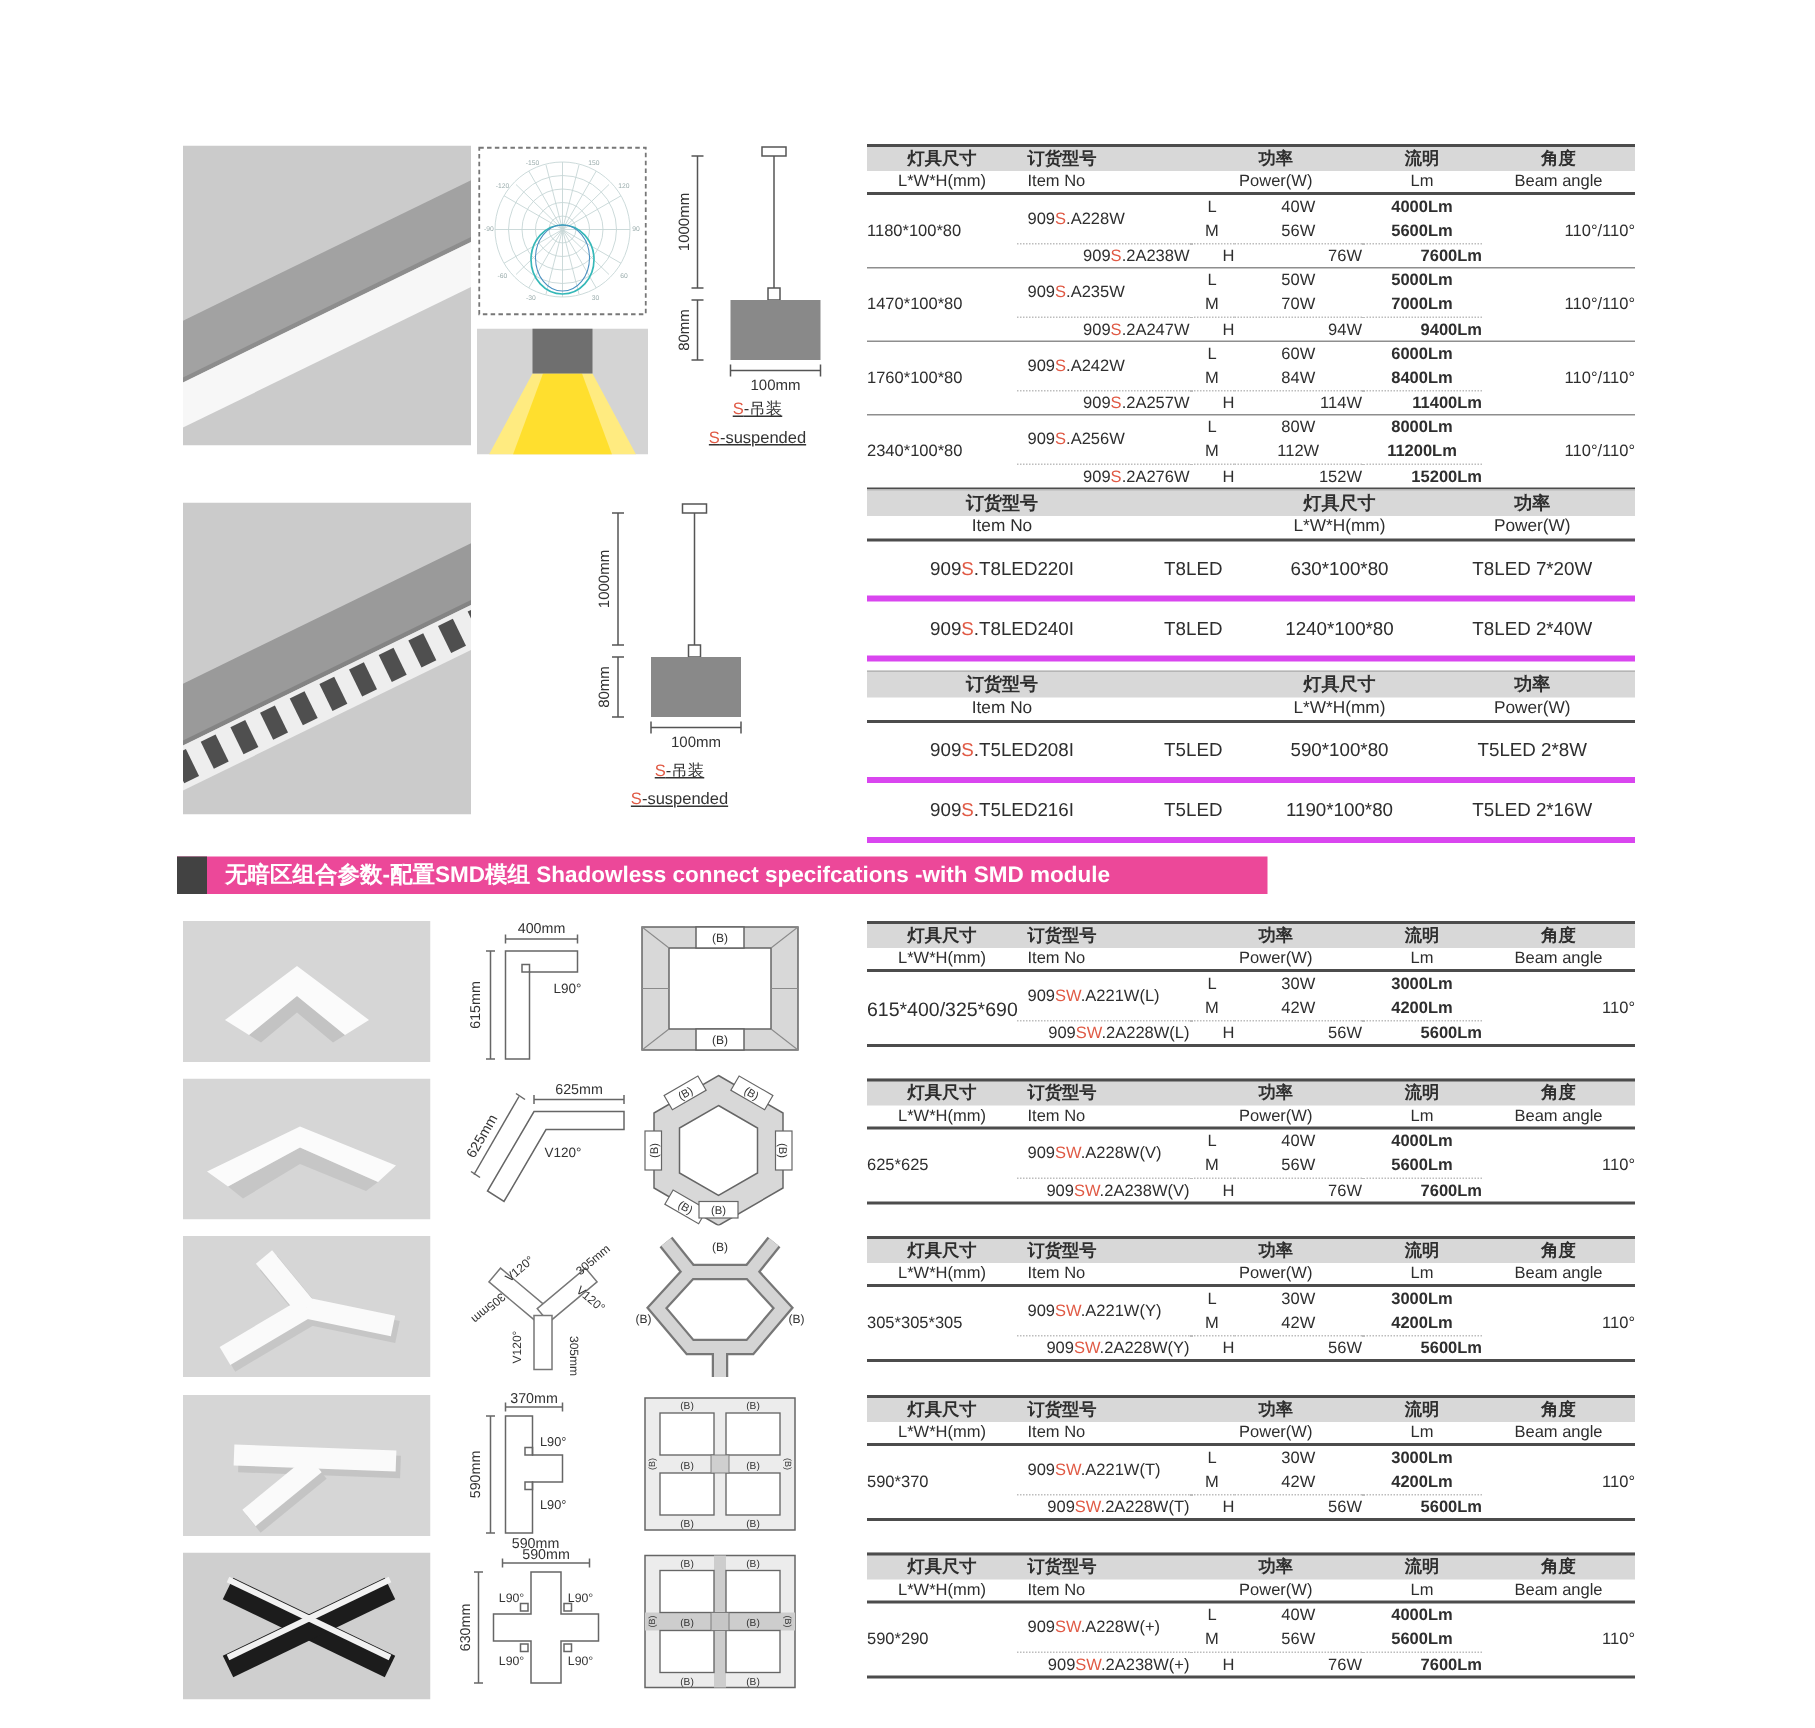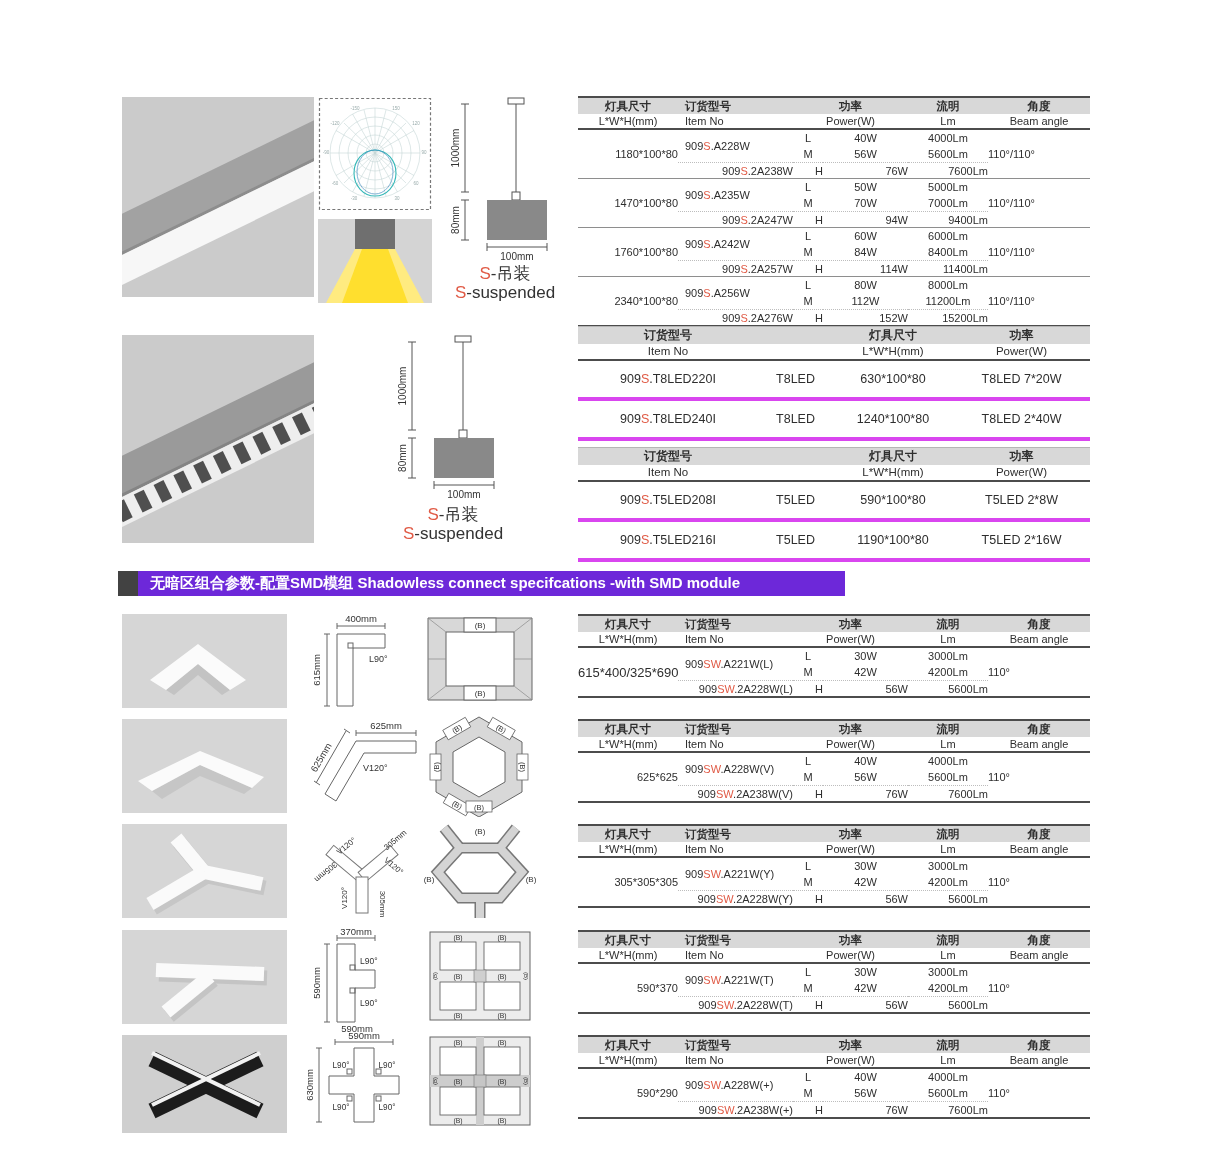--- a/index.html
+++ b/index.html
@@ -12,43 +12,43 @@
   
   .spec{position:absolute;width:512px;}
   .hz,.he,.grp{display:grid;grid-template-columns:100px 115px 30px 85px 80px 102px;}
   .hz{background:#d8d8d8;height:16px;line-height:16px;font-weight:700;font-size:11.5px;border-top:2px solid #4c4c4c;}
   .he{height:14px;line-height:14px;font-size:11px;border-bottom:2px solid #4c4c4c;}
   .c{text-align:center;}
   .pl{padding-left:7px;}
   .sp2{grid-column:3/5;}
   .grp{grid-auto-rows:16px;border-bottom:1px solid #8e8e8e;font-size:11px;}
   .grp.last{border-bottom:2px solid #4c4c4c;}
-  .cs{grid-column:1;grid-row:1/4;align-self:center;text-align:right;}
+  .cs{grid-column:1;grid-row:1/4;align-self:center;text-align:left;}
   .ia{grid-column:2;grid-row:1/3;align-self:center;padding-left:7px;}
   .ib{grid-column:2;grid-row:3;line-height:16px;padding-left:7px;}
-  .c3{grid-column:3;}.c4{grid-column:4;}.c5{grid-column:5;}
+  .c3{grid-column:3;}.c4{grid-column:4;}.c5{grid-column:5;font-weight:bold;}
   .r1{grid-row:1;}.r2{grid-row:2;}.r3{grid-row:3;}
   .cc{text-align:center;line-height:16px;}
-  .an{grid-column:6;grid-row:1/4;align-self:center;text-align:left;}
+  .an{grid-column:6;grid-row:1/4;align-self:center;text-align:right;}
   .dt{border-top:1px dotted #bdbdbd;text-align:right;}
 
   
   .mini{position:absolute;width:512px;}
   .mhz,.mhe,.mrow{display:grid;grid-template-columns:180px 75px 120px 137px;}
   .mhz{background:#d8d8d8;height:17px;line-height:17px;font-weight:700;font-size:12px;border-top:1px solid #b5b5b5;}
   .mhe{height:15px;line-height:15px;font-size:11.5px;border-bottom:2px solid #4c4c4c;}
   .mrow{height:36px;align-items:center;border-bottom:4px solid #d946ef;font-size:12.5px;}
   .mrow div{text-align:center;}
 
   
-  .banner{position:absolute;left:118px;top:571px;width:727px;height:25px;display:flex;align-items:center;background:#6d28d9;}
+  .banner{position:absolute;left:118px;top:571px;width:727px;height:25px;display:flex;align-items:center;background:#ec4899;}
   .banner .tab{width:20px;height:25px;background:#424242;flex:none;}
   .banner .txt{color:#fff;font-size:15px;font-weight:700;padding-left:12px;white-space:nowrap;}
 
-  .cap{position:absolute;text-align:center;font-size:17px;color:#333;line-height:19px;}
+  .cap{position:absolute;text-align:center;font-size:11px;color:#333;line-height:19px;text-decoration:underline;}
 </style>
 </head>
 <body>
 
 <div class="page">
 
   <svg class="abs" style="left:122px;top:97px" width="192" height="200" viewBox="0 0 192 200">
     <rect width="192" height="200" fill="#cbcbcb"></rect>
     <g transform="rotate(-26 96 100)">
       <rect x="-60" y="73" width="292" height="36" fill="#a2a2a2"></rect>

